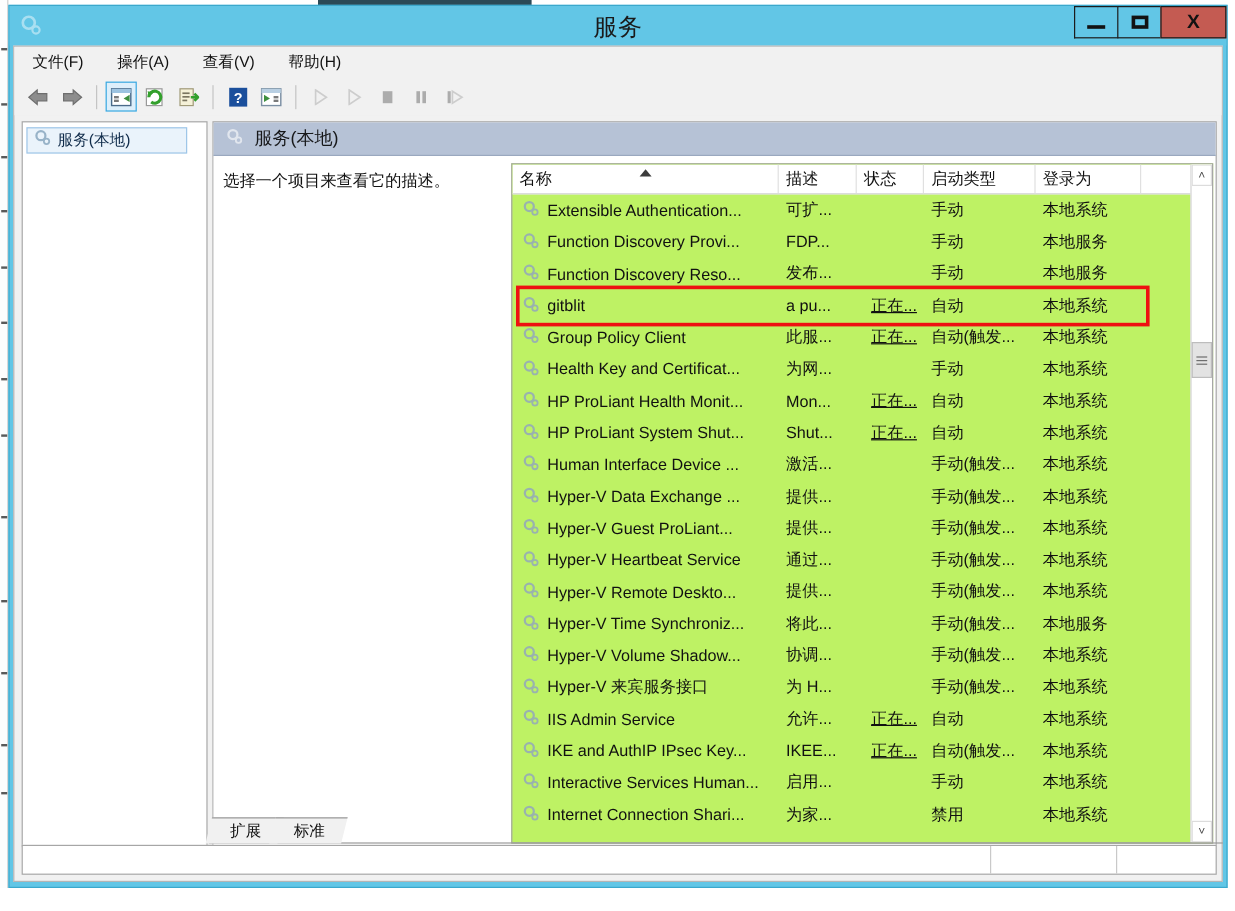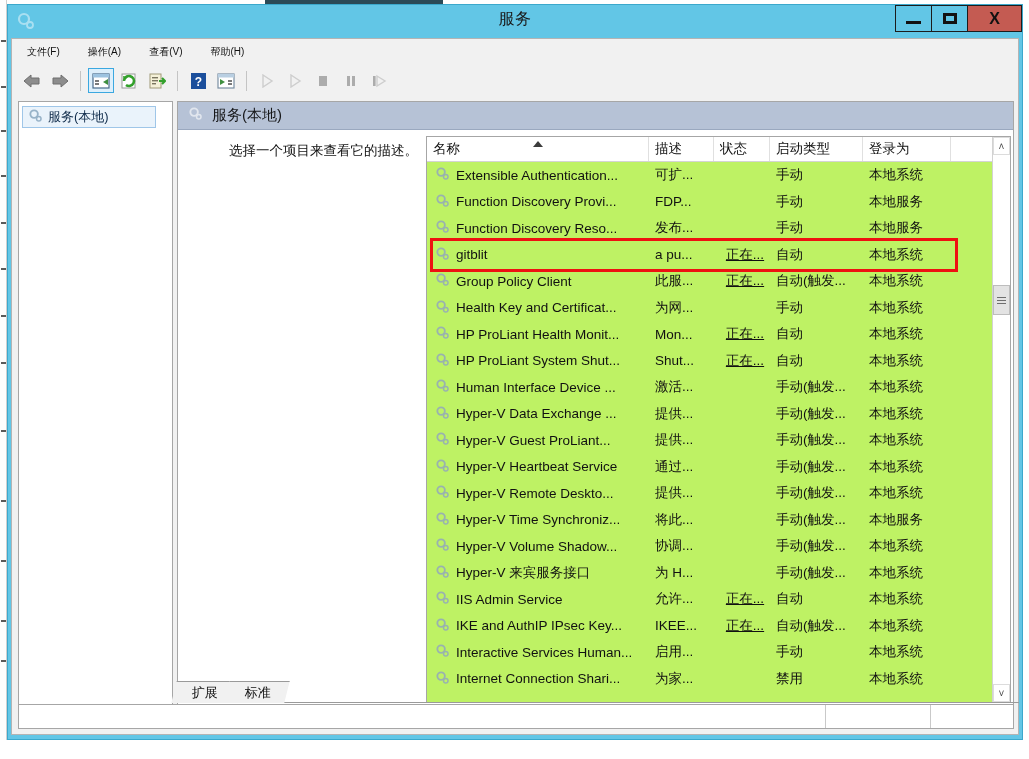--- a/index.html
+++ b/index.html
@@ -57,21 +57,21 @@
   #title-icon {
     position: absolute;
     left: 8px; top: 6px;
     width: 20px; height: 20px;
     opacity: .45;
   }
   #title-text {
     position: absolute;
     left: 0; right: 0; top: 4px;
     text-align: center;
-    font-size: 16px;
+    font-size: 20px;
     color: #1a1a1a;
     letter-spacing: .5px;
   }
   #win-buttons {
     position: absolute;
     right: 0; top: 0;
     display: flex;
     height: 27px;
   }
   .win-btn {
@@ -116,21 +116,21 @@
   
   #menubar {
     height: 26px;
     background: #f1f1f1;
     display: flex;
     align-items: center;
     padding-left: 12px;
     gap: 22px;
   }
   .menu-item {
-    font-size: 10px;
+    font-size: 13px;
     color: #111;
     cursor: pointer;
     padding: 2px 3px;
   }
 
   
   #toolbar {
     height: 31px;
     background: #f1f1f1;
     display: flex;
@@ -209,21 +209,21 @@
   #content-body {
     flex: 1;
     display: flex;
     position: relative;
   }
   #desc-col {
     width: 248px;
     padding: 12px 8px 0 8px;
     background: #ffffff;
   }
-  #desc-col .hint { font-size: 13.5px; color: #121212; text-align: right; }
+  #desc-col .hint { font-size: 13.5px; color: #121212; }
 
   
   #list-wrap {
     flex: 1;
     margin: 6px 2px 2px 0;
     border: 1px solid #a6a6a6;
     background: #bef264;
     display: flex;
     flex-direction: column;
     position: relative;

